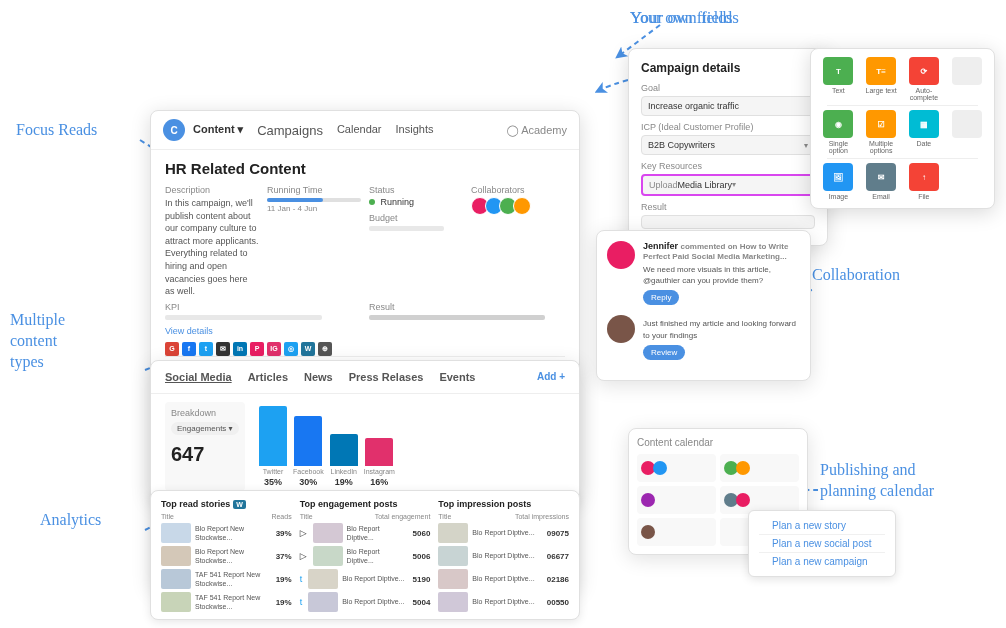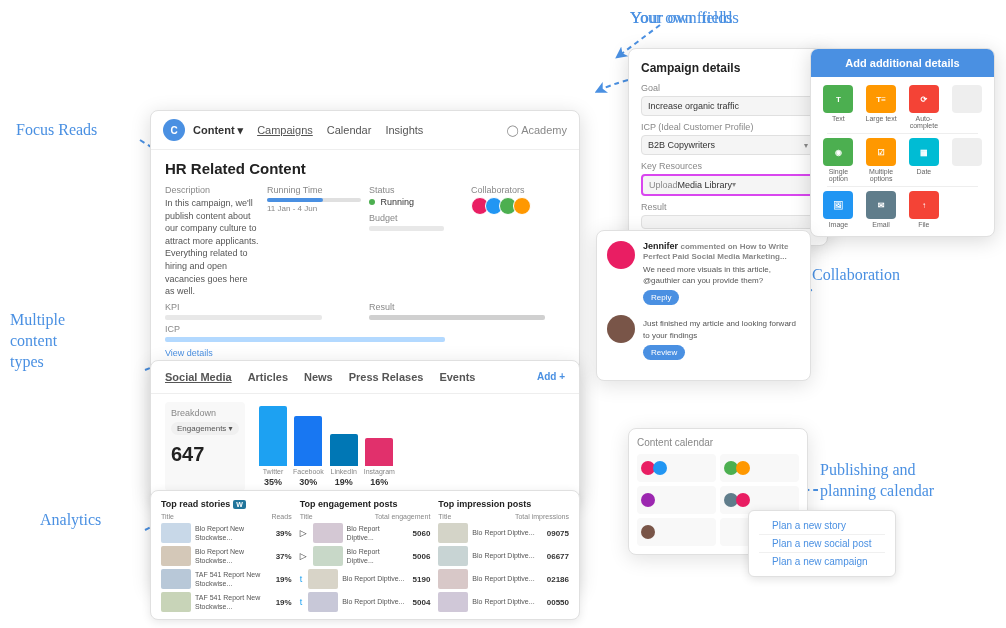--- a/index.html
+++ b/index.html
@@ -649,21 +649,21 @@
     </marker>
   </defs>
 </svg>
 
 <div class="main-screenshot">
 
   <div class="app-header">
     <div class="app-logo">C</div>
     <div class="nav-items">
       <span style="color:#333;font-weight:600;font-size:11px;">Content ▾</span>
-      <span style="font-size:11px;text-decoration:underline;">Campaigns</span>
+      <span style="font-size:13px;">Campaigns</span>
       <span style="font-size:11px;">Calendar</span>
       <span style="font-size:11px;">Insights</span>
     </div>
     <div class="nav-academy">◯ Academy</div>
   </div>
 
   <div class="campaign-content">
     <div class="campaign-title">HR Related Content</div>
     <div class="campaign-grid">
 
@@ -703,24 +703,20 @@
 
     <div style="display:grid;grid-template-columns:1fr 1fr;gap:8px;margin-top:4px;">
       <div>
         <div class="campaign-label">KPI</div>
         <div class="gray-line"></div>
       </div>
       <div>
         <div class="campaign-label">Result</div>
         <div class="gray-line" style="width:90%;background:#d0d0d0;"></div>
       </div>
-    </div>
-    <div style="margin-top:4px;">
-      <div class="campaign-label">ICP</div>
-      <div class="highlight-line"></div>
     </div>
 
     <div class="view-details">View details</div>
 
     <div class="integration-icons">
       <div class="int-icon" style="background:#db4437;">G</div>
       <div class="int-icon" style="background:#1877f2;">f</div>
       <div class="int-icon" style="background:#1da1f2;">t</div>
       <div class="int-icon" style="background:#333;">✉</div>
       <div class="int-icon" style="background:#0077b5;">in</div>
@@ -895,21 +891,20 @@
     <span class="upload-label">Upload</span>
     <span>Media Library</span>
     <span class="dropdown-arrow">▾</span>
   </div>
 
   <div class="field-label">Result</div>
   <div class="result-field"></div>
 </div>
 
 <div class="add-details-panel">
-  <div class="add-details-header">Add additional details</div>
   <div class="field-types-grid">
 
     <div class="field-type-item">
       <div class="field-type-icon" style="background:#4caf50;">T</div>
       <div class="field-type-label">Text</div>
     </div>
     <div class="field-type-item">
       <div class="field-type-icon" style="background:#ff9800;">T≡</div>
       <div class="field-type-label">Large text</div>
     </div>

